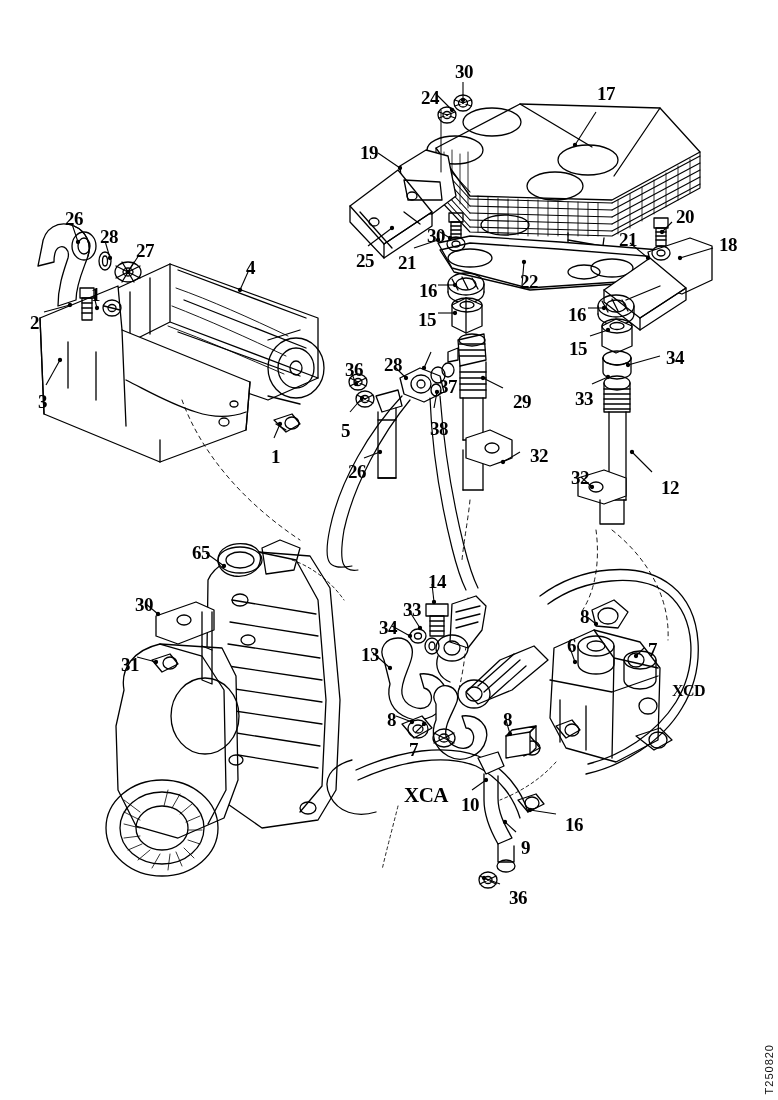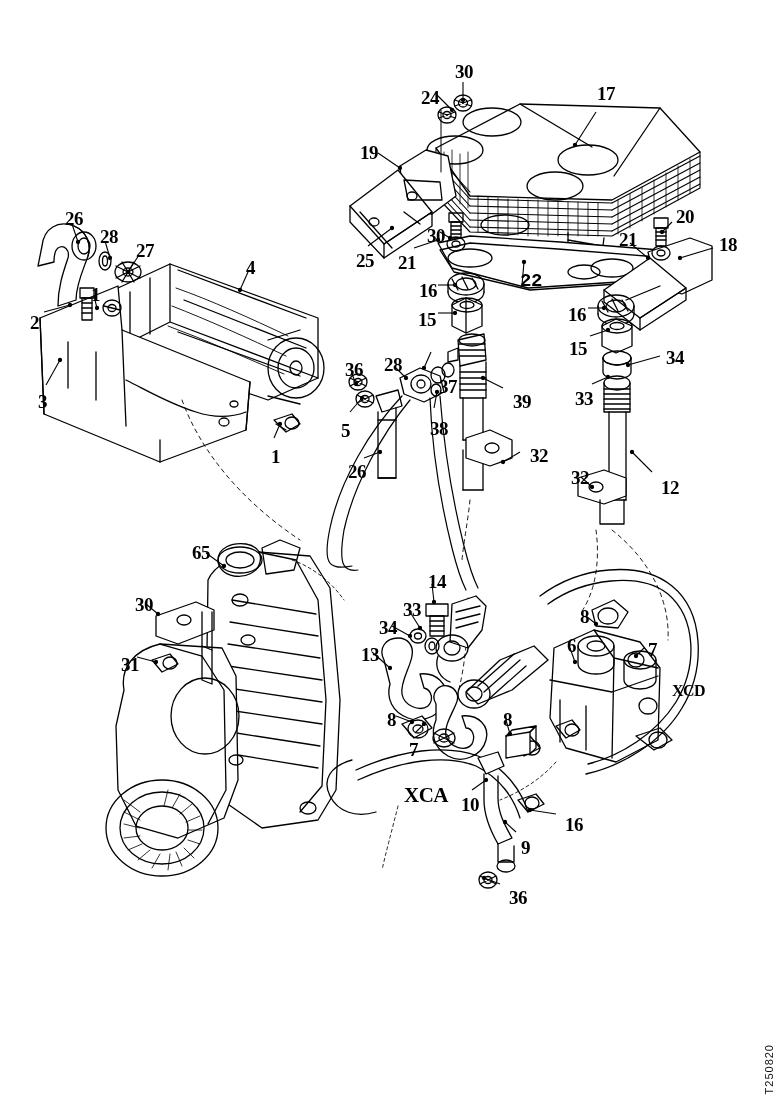--- a/index.html
+++ b/index.html
@@ -561,41 +561,41 @@
       <div class="cl" style="left: 421px; top: 76px; margin-top: 12px;">24</div>
       <div class="cl" style="left: 597px; top: 84px;">17</div>
       <div class="cl" style="left: 360px; top: 143px;">19</div>
       <div class="cl" style="left: 676px; top: 207px;">20</div>
       <div class="cl" style="left: 719px; top: 235px;">18</div>
       <div class="cl" style="left: 619px; top: 230px;">21</div>
       <div class="cl" style="left: 427px; top: 226px;">30</div>
       <div class="cl" style="left: 356px; top: 251px;">25</div>
       <div class="cl" style="left: 398px; top: 253px;">21</div>
       <div class="cl" style="left: 419px; top: 281px;">16</div>
-      <div class="cl" style="left: 520px; top: 272px; font-family: Liberation Mono, monospace;">22</div>
+      <div class="cl" style="left: 520px; top: 272px;">22</div>
       <div class="cl" style="left: 568px; top: 305px;">16</div>
       <div class="cl" style="left: 418px; top: 310px;">15</div>
       <div class="cl" style="left: 569px; top: 339px;">15</div>
       <div class="cl" style="left: 666px; top: 348px;">34</div>
       <div class="cl" style="left: 575px; top: 389px;">33</div>
       <div class="cl" style="left: 65px; top: 209px;">26</div>
       <div class="cl" style="left: 100px; top: 227px;">28</div>
       <div class="cl" style="left: 136px; top: 241px;">27</div>
       <div class="cl" style="left: 246px; top: 258px;">4</div>
       <div class="cl" style="left: 91px; top: 285px;">1</div>
       <div class="cl" style="left: 30px; top: 313px;">2</div>
       <div class="cl" style="left: 38px; top: 392px;">3</div>
       <div class="cl" style="left: 271px; top: 447px;">1</div>
       <div class="cl" style="left: 345px; top: 360px;">36</div>
       <div class="cl" style="left: 341px; top: 421px;">5</div>
       <div class="cl" style="left: 348px; top: 462px;">26</div>
       <div class="cl" style="left: 384px; top: 355px;">28</div>
       <div class="cl" style="left: 439px; top: 341px; margin-top: 36px;">37</div>
       <div class="cl" style="left: 430px; top: 419px;">38</div>
-      <div class="cl" style="left: 513px; top: 392px;">39</div>
+      <div class="cl" style="left: 513px; top: 392px;">29</div>
       <div class="cl" style="left: 530px; top: 446px;">32</div>
       <div class="cl" style="left: 571px; top: 468px;">32</div>
       <div class="cl" style="left: 661px; top: 478px;">12</div>
       <div class="cl" style="left: 192px; top: 543px;">65</div>
       <div class="cl" style="left: 135px; top: 595px;">30</div>
       <div class="cl" style="left: 121px; top: 655px;">31</div>
       <div class="cl" style="left: 428px; top: 572px;">14</div>
       <div class="cl" style="left: 403px; top: 600px;">33</div>
       <div class="cl" style="left: 379px; top: 618px;">34</div>
       <div class="cl" style="left: 361px; top: 645px;">13</div>

